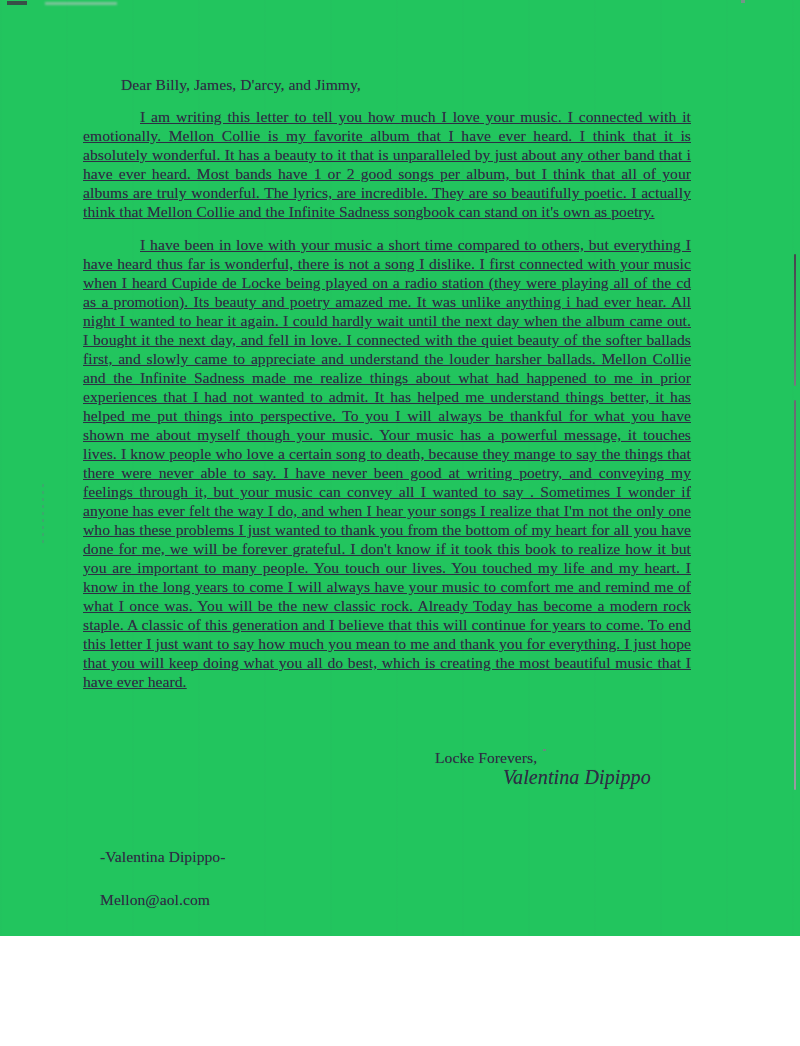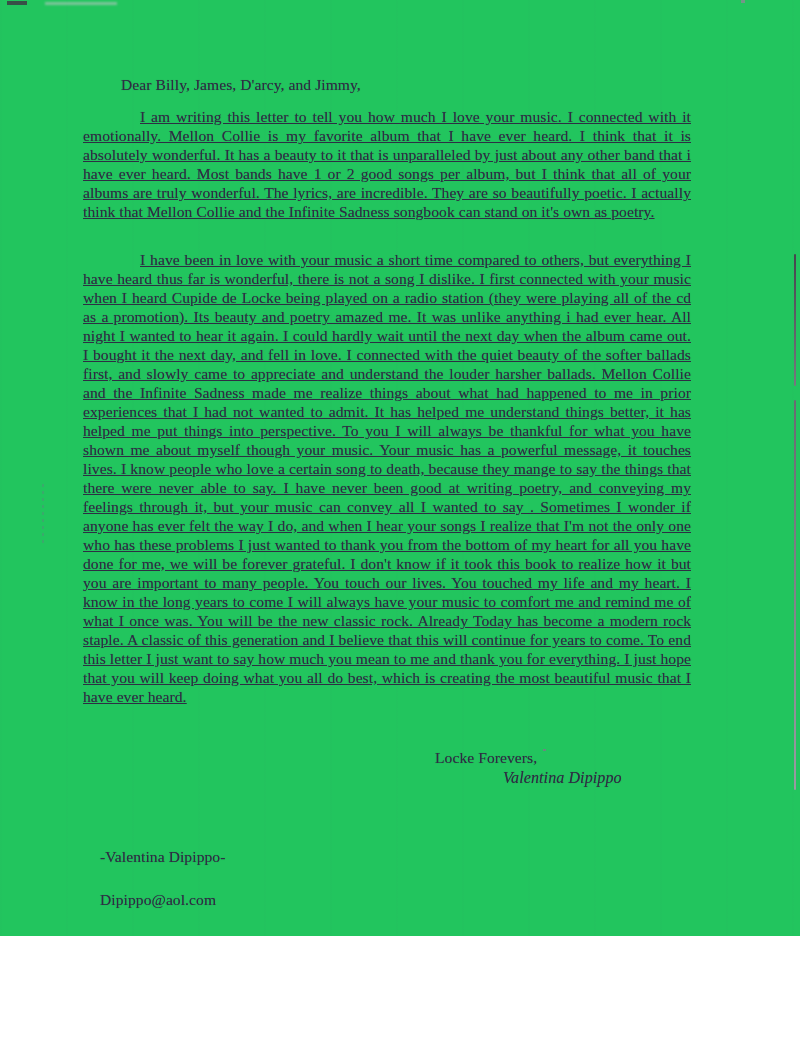--- a/index.html
+++ b/index.html
@@ -36,26 +36,26 @@
   }
   .salutation { left: 121px; top: 75px; }
   .para {
     left: 83px;
     width: 608px;
     text-align: justify;
     text-indent: 57px;
     text-decoration: underline;
   }
   .para-1 { top: 107px; }
-  .para-2 { top: 250px; }
+  .para-2 { top: 235px; }
   .closing { left: 435px; top: 748px; }
   .signature {
     left: 503px; top: 768px;
     font-style: italic;
-    font-size: 16px;
+    font-size: 20px;
   }
   .footer-block { left: 100px; top: 824px; line-height: 21.5px; }
 
   
   .artifact { position: absolute; pointer-events: none; }
   .artifact-top-dash {
     left: 7px; top: 1px; width: 20px; height: 4px;
     background: #3c3c44; opacity: 0.85; filter: blur(0.4px);
   }
   .artifact-top-smudge {
@@ -99,21 +99,21 @@
   <div class="letter-text para para-1">I am writing this letter to tell you how much I love your music. I connected with it emotionally. Mellon Collie is my favorite album that I have ever heard. I think that it is absolutely wonderful. It has a beauty to it that is unparalleled by just about any other band that i have ever heard. Most bands have 1 or 2 good songs per album, but I think that all of your albums are truly wonderful. The lyrics, are incredible. They are so beautifully poetic. I actually think that Mellon Collie and the Infinite Sadness songbook can stand on it's own as poetry.</div>
 
   <div class="letter-text para para-2">I have been in love with your music a short time compared to others, but everything I have heard thus far is wonderful, there is not a song I dislike. I first connected with your music when I heard Cupide de Locke being played on a radio station (they were playing all of the cd as a promotion). Its beauty and poetry amazed me. It was unlike anything i had ever hear. All night I wanted to hear it again. I could hardly wait until the next day when the album came out. I bought it the next day, and fell in love. I connected with the quiet beauty of the softer ballads first, and slowly came to appreciate and understand the louder harsher ballads. Mellon Collie and the Infinite Sadness made me realize things about what had happened to me in prior experiences that I had not wanted to admit. It has helped me understand things better, it has helped me put things into perspective. To you I will always be thankful for what you have shown me about myself though your music. Your music has a powerful message, it touches lives. I know people who love a certain song to death, because they mange to say the things that there were never able to say. I have never been good at writing poetry, and conveying my feelings through it, but your music can convey all I wanted to say . Sometimes I wonder if anyone has ever felt the way I do, and when I hear your songs I realize that I'm not the only one who has these problems I just wanted to thank you from the bottom of my heart for all you have done for me, we will be forever grateful. I don't know if it took this book to realize how it but you are important to many people. You touch our lives. You touched my life and my heart. I know in the long years to come I will always have your music to comfort me and remind me of what I once was. You will be the new classic rock. Already Today has become a modern rock staple. A classic of this generation and I believe that this will continue for years to come. To end this letter I just want to say how much you mean to me and thank you for everything. I just hope that you will keep doing what you all do best, which is creating the most beautiful music that I have ever heard.</div>
 
   <div class="letter-text closing">Locke Forevers,</div>
 
   <div class="letter-text signature">Valentina Dipippo</div>
 
   <div class="letter-text footer-block">
     <div>-Valentina Dipippo-</div>
-    <div>Dipippo@aol.com</div>
+    <div>Mellon@aol.com</div>
   </div>
 
   <div class="artifact artifact-top-dash"></div>
   <div class="artifact artifact-top-smudge"></div>
   <div class="artifact artifact-top-edge-dot"></div>
   <div class="artifact artifact-right-line-upper"></div>
   <div class="artifact artifact-right-line-lower"></div>
   <div class="artifact artifact-left-dotted"></div>
   <div class="artifact artifact-speck"></div>
 

